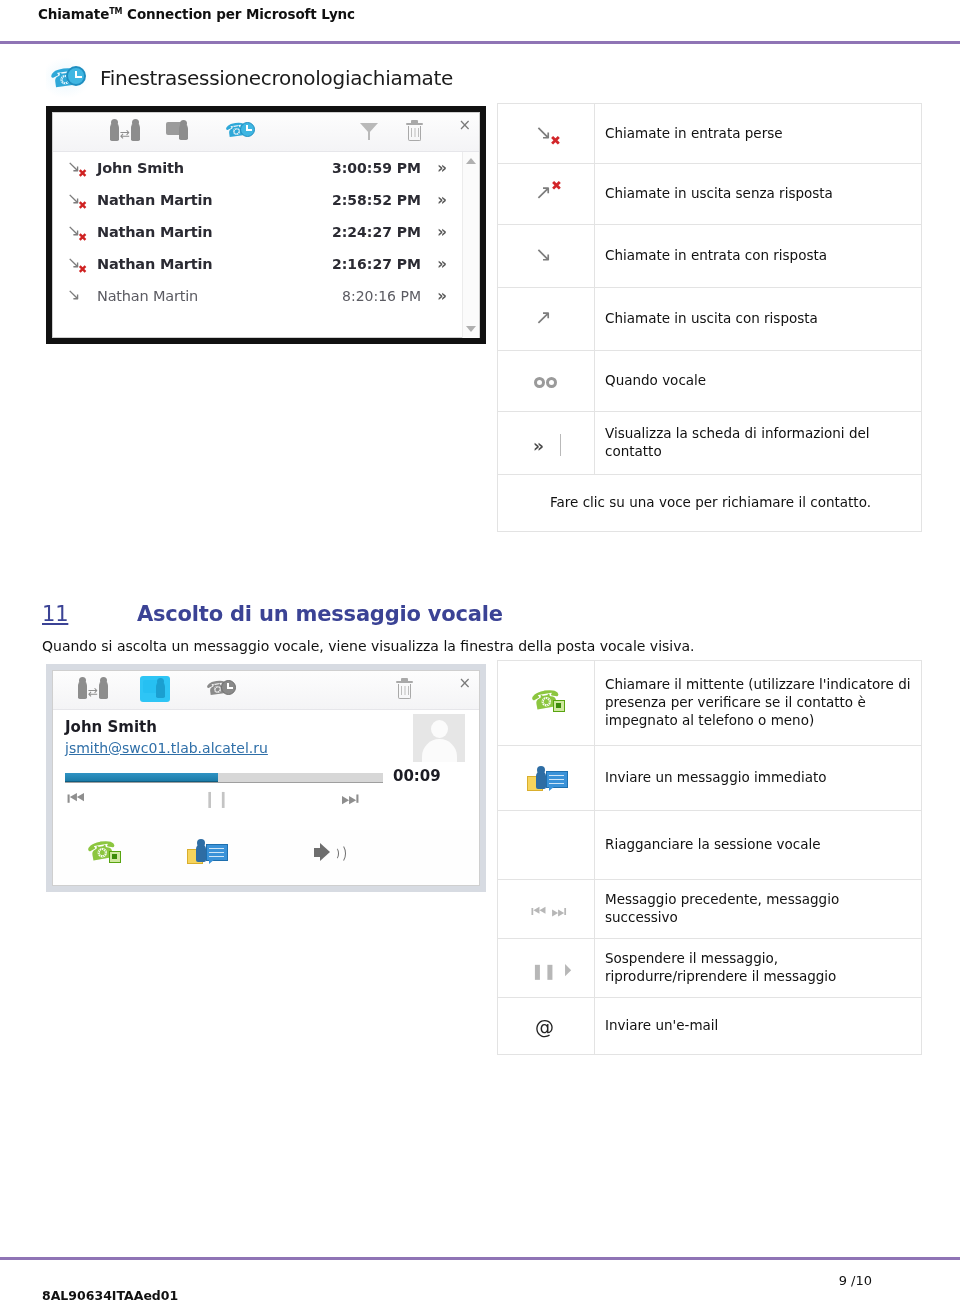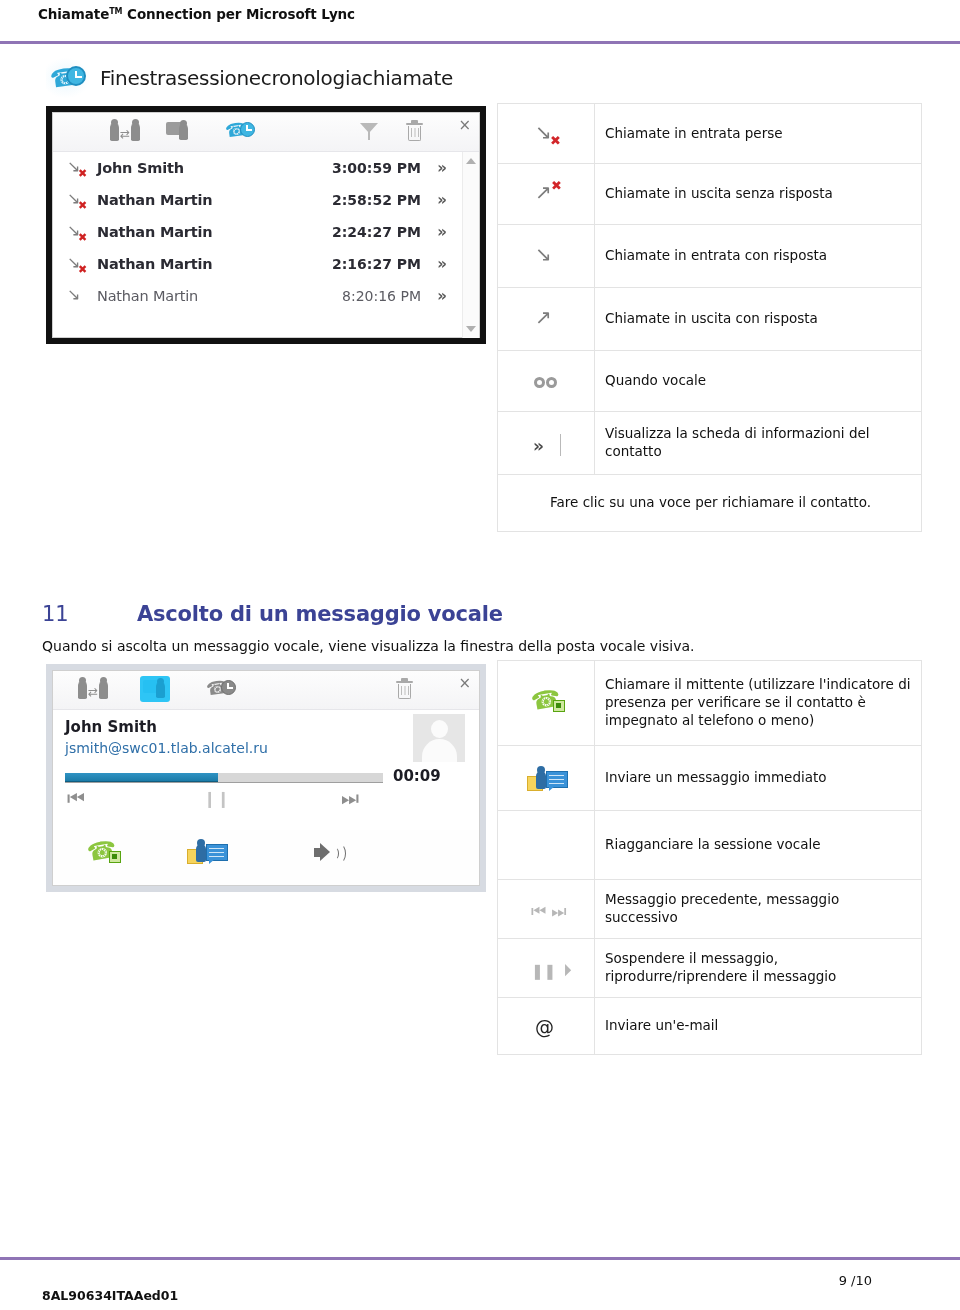--- a/index.html
+++ b/index.html
@@ -497,38 +497,39 @@
   .lg-trashbig { position:absolute; left:15px; top:2px; }
 
   
   #heading-11 {
     position: absolute;
     left: 42px; top: 602px;
     font-size: 21px;
     color: #3b4395;
     letter-spacing: -0.2px;
   }
-  #heading-11 .num { display:inline-block; width: 95px; }
+  #heading-11 .num { display:inline-block; width: 95px; text-decoration: underline; }
   #heading-11 .txt { font-weight: bold; }
   #intro-paragraph {
     position: absolute;
     left: 42px; top: 638px;
     font-size: 14px;
     color: #111;
   }
 
   
   .vm-body { position: relative; background: #fff; }
   .vm-name {
     position: absolute; left: 12px; top: 8px;
     font-size: 15px; font-weight: bold; color: #1c1c24;
   }
   .vm-email {
     position: absolute; left: 12px; top: 30px;
     font-size: 14px; color: #2f6fa8;
+    text-decoration: underline;
   }
   .vm-avatar {
     position: absolute; right: 14px; top: 4px;
     width: 52px; height: 48px;
     background: #e6e6e6;
     overflow: hidden;
   }
   .vm-avatar:before {
     content:""; position:absolute; left:18px; top:6px;
     width:17px;height:18px;border-radius:50%;background:#fbfbfb;

